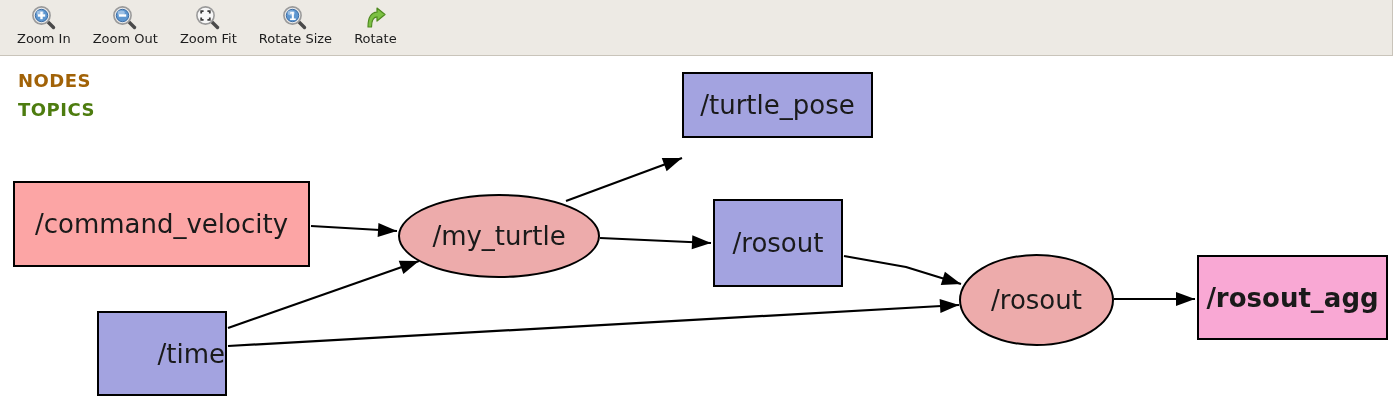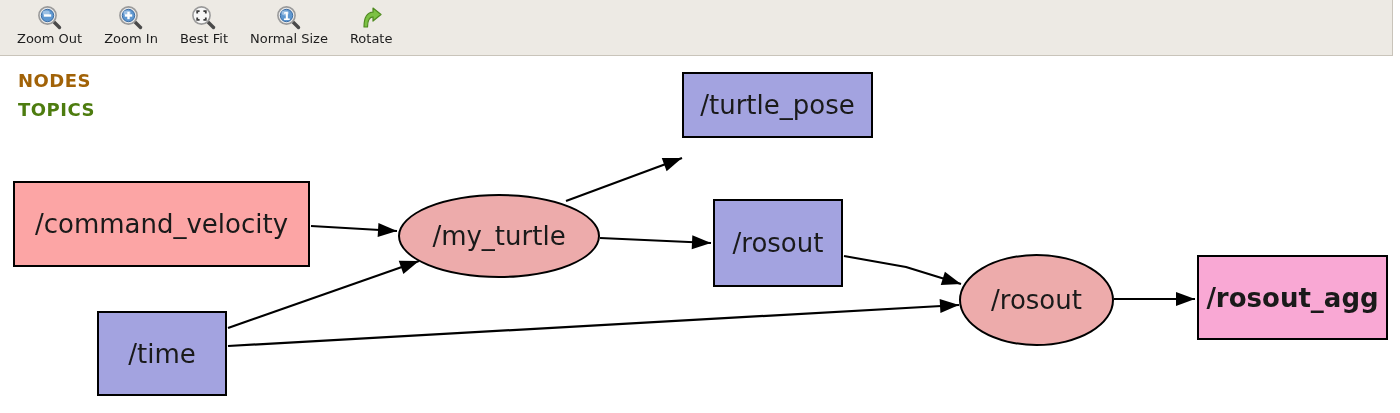--- a/index.html
+++ b/index.html
@@ -88,64 +88,64 @@
   <div class="toolbar">
 
     <button class="tb-btn">
       <span class="tb-icon">
         <svg viewBox="0 0 26 26" width="26" height="26">
           <line x1="16.5" y1="16.5" x2="22.5" y2="22.5" stroke="#4a4a4a" stroke-width="3.4" stroke-linecap="round"></line>
           <circle cx="10.5" cy="10.5" r="8.6" fill="#e9e9e9" stroke="#9a9a9a" stroke-width="1.6"></circle>
           <circle cx="10.5" cy="10.5" r="6.2" fill="#5e97d0" stroke="#3c6ea5" stroke-width="1"></circle>
           <ellipse cx="9.2" cy="8" rx="3.6" ry="2.4" fill="#9cc0e4"></ellipse>
           <line x1="6.8" y1="10.5" x2="14.2" y2="10.5" stroke="#ffffff" stroke-width="2.4"></line>
-        </svg>
-      </span>
-      <span class="tb-label">Zoom Out</span>
+          <line x1="10.5" y1="6.8" x2="10.5" y2="14.2" stroke="#ffffff" stroke-width="2.4"></line>
+        </svg>
+      </span>
+      <span class="tb-label">Zoom In</span>
     </button>
 
     <button class="tb-btn">
       <span class="tb-icon">
         <svg viewBox="0 0 26 26" width="26" height="26">
           <line x1="16.5" y1="16.5" x2="22.5" y2="22.5" stroke="#4a4a4a" stroke-width="3.4" stroke-linecap="round"></line>
           <circle cx="10.5" cy="10.5" r="8.6" fill="#e9e9e9" stroke="#9a9a9a" stroke-width="1.6"></circle>
           <circle cx="10.5" cy="10.5" r="6.2" fill="#5e97d0" stroke="#3c6ea5" stroke-width="1"></circle>
           <ellipse cx="9.2" cy="8" rx="3.6" ry="2.4" fill="#9cc0e4"></ellipse>
           <line x1="6.8" y1="10.5" x2="14.2" y2="10.5" stroke="#ffffff" stroke-width="2.4"></line>
-          <line x1="10.5" y1="6.8" x2="10.5" y2="14.2" stroke="#ffffff" stroke-width="2.4"></line>
-        </svg>
-      </span>
-      <span class="tb-label">Zoom In</span>
+        </svg>
+      </span>
+      <span class="tb-label">Zoom Out</span>
     </button>
 
     <button class="tb-btn">
       <span class="tb-icon">
         <svg viewBox="0 0 26 26" width="26" height="26">
           <line x1="16.5" y1="16.5" x2="22.5" y2="22.5" stroke="#4a4a4a" stroke-width="3.4" stroke-linecap="round"></line>
           <circle cx="10.5" cy="10.5" r="8.6" fill="#f7f7f7" stroke="#9a9a9a" stroke-width="1.6"></circle>
           <path d="M6.2 8.6 V6.2 H8.6" fill="none" stroke="#3a3a3a" stroke-width="1.8"></path>
           <path d="M12.4 6.2 H14.8 V8.6" fill="none" stroke="#3a3a3a" stroke-width="1.8"></path>
           <path d="M14.8 12.4 V14.8 H12.4" fill="none" stroke="#3a3a3a" stroke-width="1.8"></path>
           <path d="M8.6 14.8 H6.2 V12.4" fill="none" stroke="#3a3a3a" stroke-width="1.8"></path>
         </svg>
       </span>
-      <span class="tb-label">Best Fit</span>
+      <span class="tb-label">Zoom Fit</span>
     </button>
 
     <button class="tb-btn">
       <span class="tb-icon">
         <svg viewBox="0 0 26 26" width="26" height="26">
           <line x1="16.5" y1="16.5" x2="22.5" y2="22.5" stroke="#4a4a4a" stroke-width="3.4" stroke-linecap="round"></line>
           <circle cx="10.5" cy="10.5" r="8.6" fill="#e9e9e9" stroke="#9a9a9a" stroke-width="1.6"></circle>
           <circle cx="10.5" cy="10.5" r="6.2" fill="#5e97d0" stroke="#3c6ea5" stroke-width="1"></circle>
           <ellipse cx="9.2" cy="8" rx="3.6" ry="2.4" fill="#9cc0e4"></ellipse>
           <text x="10.5" y="14.6" font-size="11" font-family="DejaVu Sans, sans-serif" font-weight="bold" fill="#ffffff" text-anchor="middle">1</text>
         </svg>
       </span>
-      <span class="tb-label">Normal Size</span>
+      <span class="tb-label">Rotate Size</span>
     </button>
 
     <button class="tb-btn">
       <span class="tb-icon">
         <svg viewBox="0 0 26 26" width="26" height="26">
           <path d="M6 22 C6 12 10 7.5 15 7.2 L15 3 L23 9.5 L15 16 L15 11.8 C11.5 12 9.5 14.5 9.5 22 Z" fill="#7cc143" stroke="#4e8a1e" stroke-width="1.2" stroke-linejoin="round"></path>
         </svg>
       </span>
       <span class="tb-label">Rotate</span>
     </button>
@@ -177,21 +177,21 @@
       </div>
       <div class="gnode box" style="left: 13px; top: 181px; width: 297px; height: 86px; background: #fca5a5; border-color: rgb(0, 0, 0);">
         <span>/command_velocity</span>
       </div>
       <div class="gnode box" style="left: 713px; top: 199px; width: 130px; height: 88px; background: rgb(163, 163, 224); border-color: rgb(0, 0, 0);">
         <span>/rosout</span>
       </div>
       <div class="gnode box" style="left: 1197px; top: 255px; width: 191px; height: 85px; background: #f9a8d4; border-color: rgb(0, 0, 0); font-weight: bold;">
         <span>/rosout_agg</span>
       </div>
-      <div class="gnode box" style="left: 97px; top: 311px; width: 130px; height: 85px; background: rgb(163, 163, 224); border-color: rgb(0, 0, 0);">
+      <div class="gnode box" style="left: 97px; top: 311px; width: 130px; height: 85px; background: rgb(163, 163, 224); border-color: rgb(0, 0, 0); justify-content: flex-end;">
         <span>/time</span>
       </div>
       <div class="gnode ellipse" style="left: 398px; top: 194px; width: 202px; height: 84px; background: rgb(237, 171, 171); border-color: rgb(0, 0, 0);">
         <span>/my_turtle</span>
       </div>
       <div class="gnode ellipse" style="left: 959px; top: 254px; width: 155px; height: 92px; background: rgb(237, 171, 171); border-color: rgb(0, 0, 0);">
         <span>/rosout</span>
       </div>
     </div>
 

